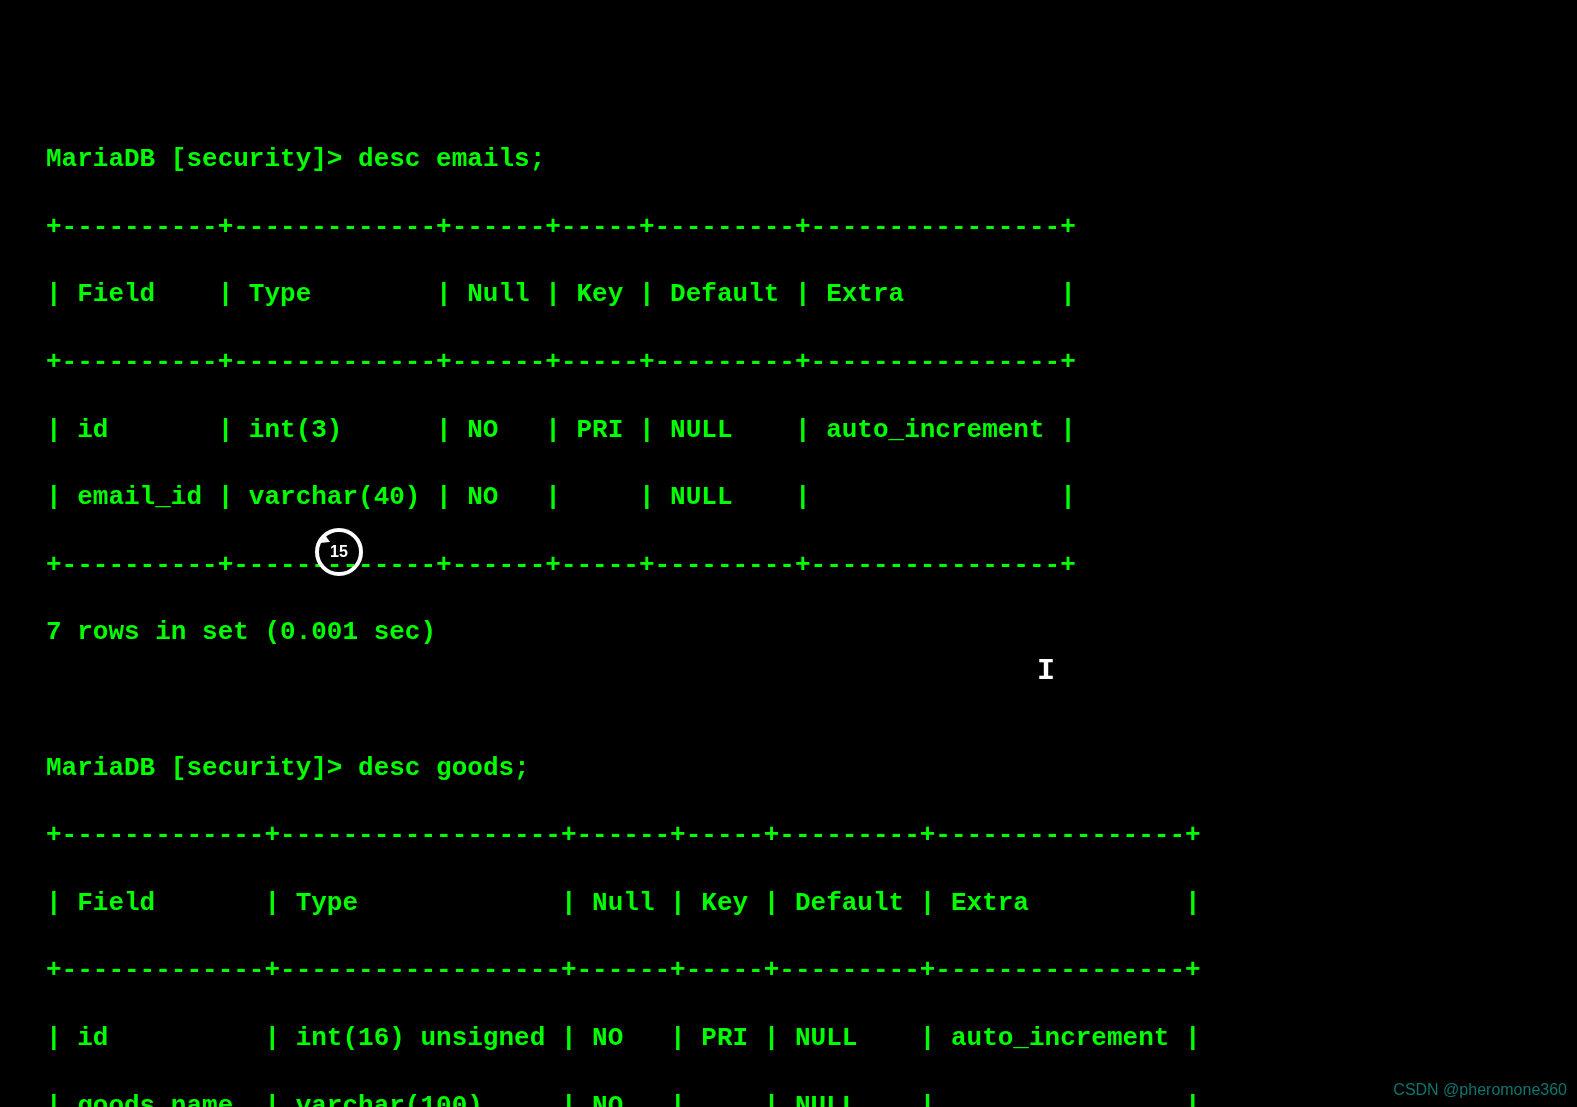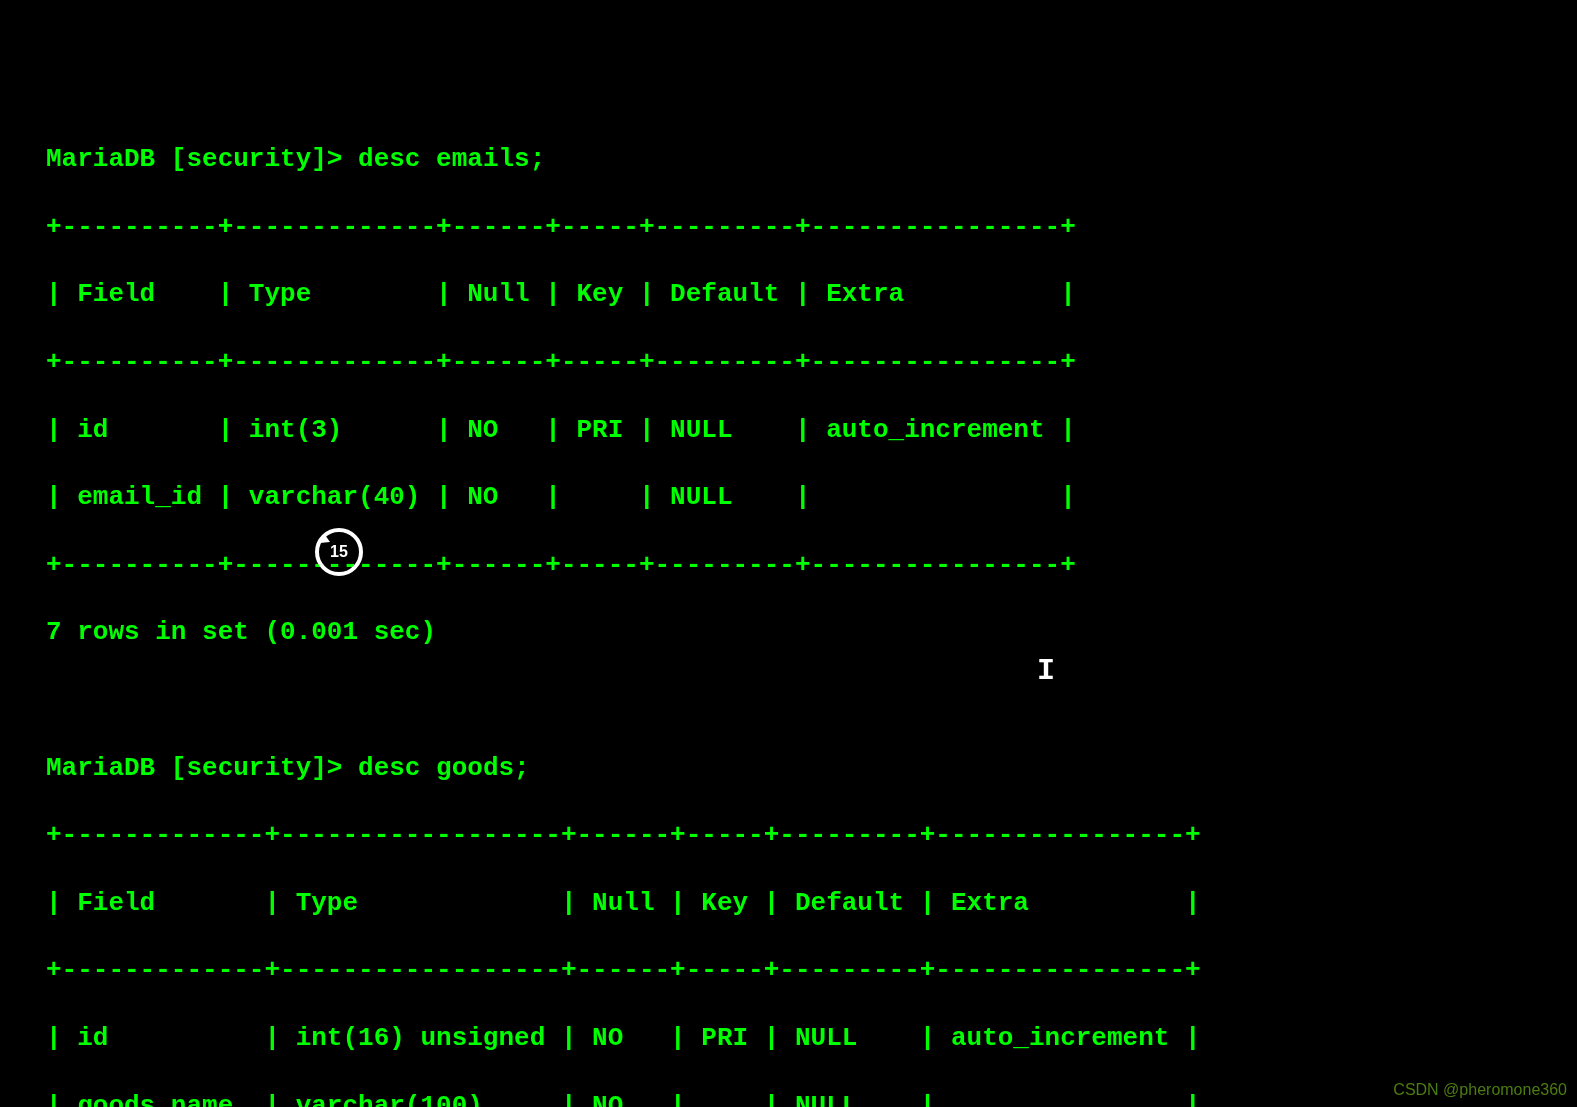--- a/index.html
+++ b/index.html
@@ -56,21 +56,21 @@
       top: 656px;
       color: #ffffff;
       font-size: 30px;
       line-height: 1;
       z-index: 10;
     }
     .watermark {
       position: absolute;
       right: 10px;
       bottom: 6px;
-      color: #4d7c0f;
+      color: #0f766e;
       font-family: Arial, sans-serif;
       font-size: 16px;
       font-weight: normal;
     }
   </style>
 </head>
 <body>
 
 
 

